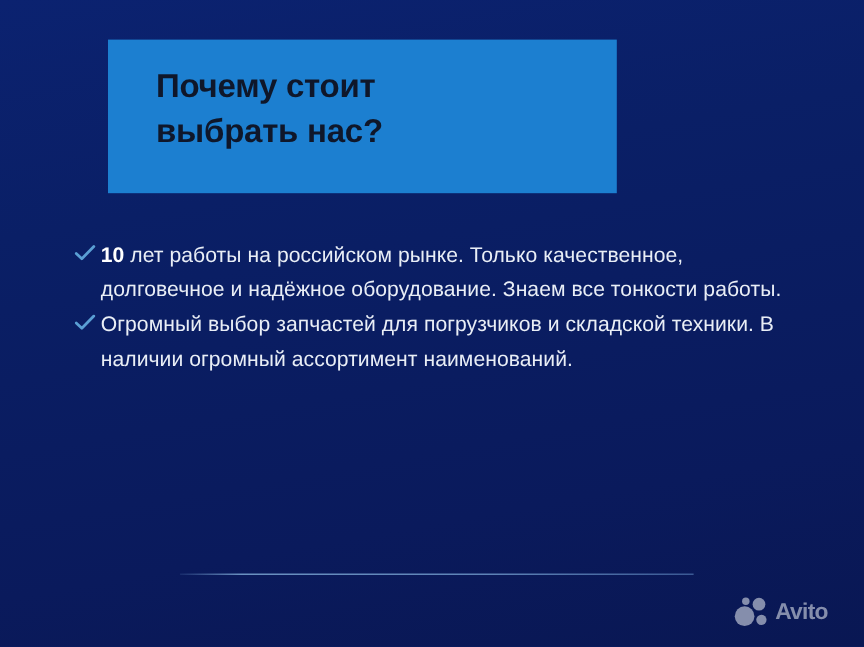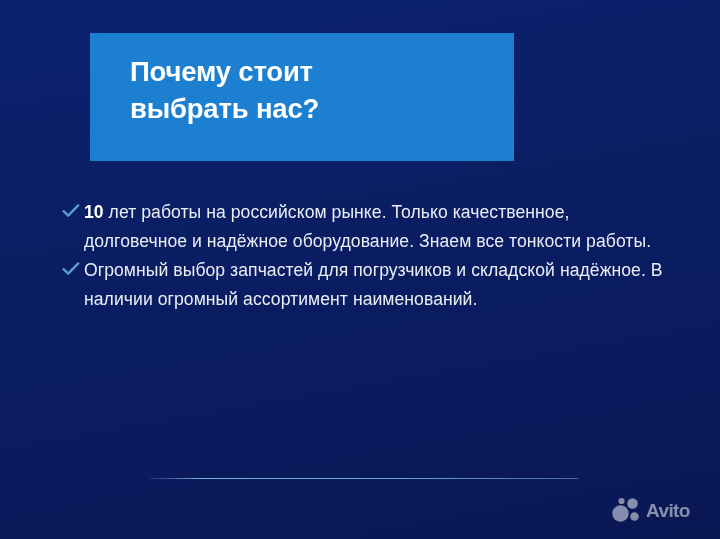--- a/index.html
+++ b/index.html
@@ -29,21 +29,21 @@
     top: 33px;
     width: 424px;
     height: 128px;
     background: #1c7fd0;
   }
   #title-text {
     position: absolute;
     left: 40px;
     top: 21px;
     right: 14px;
-    color: #ffffff;
+    color: #0f172a;
     font-size: 27.5px;
     font-weight: bold;
     line-height: 1.33;
     letter-spacing: -0.2px;
     white-space: pre-line;
   }
 
   
   #bullets {
     position: absolute;
@@ -131,21 +131,21 @@
       </span>
       <span class="bullet-text"><span class="lead">10</span><span> лет работы на российском рынке. Только качественное, долговечное и надёжное оборудование. Знаем все тонкости работы.</span></span>
     </div>
 
     <div class="bullet-row">
       <span class="check-icon">
         <svg width="18" height="14" viewBox="0 0 18 14" xmlns="http://www.w3.org/2000/svg">
           <path d="M1.5 7.2 L6.2 11.6 L16.2 1.4" fill="none" stroke="#5a9fd4" stroke-width="2.3" stroke-linecap="round" stroke-linejoin="round"></path>
         </svg>
       </span>
-      <span class="bullet-text"><span class="lead"></span><span>Огромный выбор запчастей для погрузчиков и складской надёжное. В наличии огромный ассортимент наименований.</span></span>
+      <span class="bullet-text"><span class="lead"></span><span>Огромный выбор запчастей для погрузчиков и складской техники. В наличии огромный ассортимент наименований.</span></span>
     </div>
 
 
   </div>
 
   <div id="divider"></div>
 
   <div id="watermark">
     <span id="avito-dots">
       <svg width="34" height="28" viewBox="0 0 34 28" xmlns="http://www.w3.org/2000/svg">

